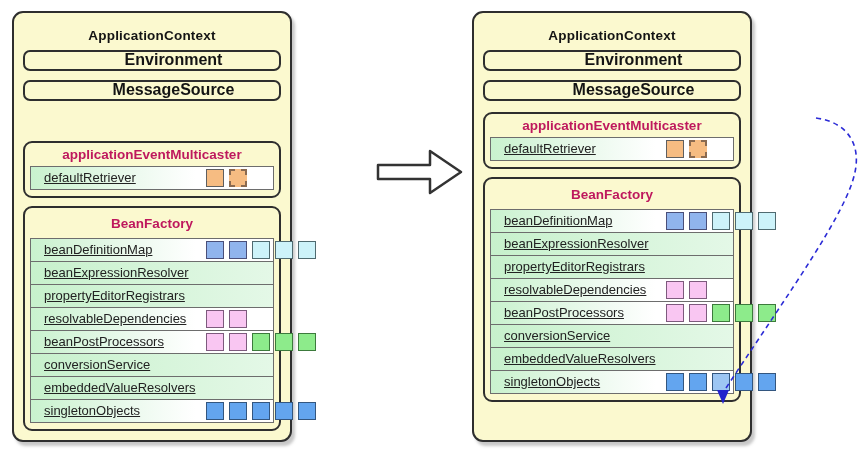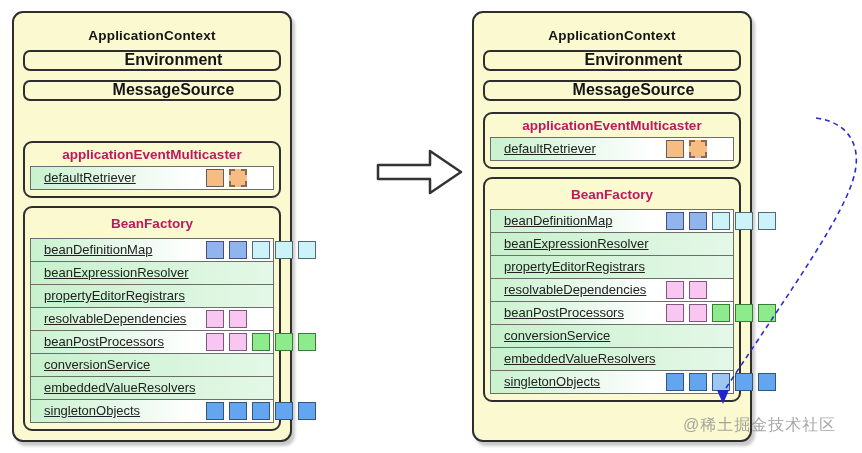--- a/index.html
+++ b/index.html
@@ -199,14 +199,13 @@
       </div>
     </div>
   </div>
 
   <svg class="overlay" width="862" height="453" viewBox="0 0 862 453">
     <polygon points="378,165 430,165 430,151 461,172 430,193 430,179 378,179" fill="#ffffff" stroke="#333333" stroke-width="2.5" stroke-linejoin="round"></polygon>
     <path d="M 816 118 C 847 122 861 144 855 172 C 847 212 792 288 726 388" fill="none" stroke="#2b2bd6" stroke-width="1.6" stroke-dasharray="5 4"></path>
     <polygon points="717,390 729,390 723,404" fill="#2222cc"></polygon>
   </svg>
 
-  <div class="watermark">@稀土掘金技术社区</div>
 </div>
 
 </body></html>

